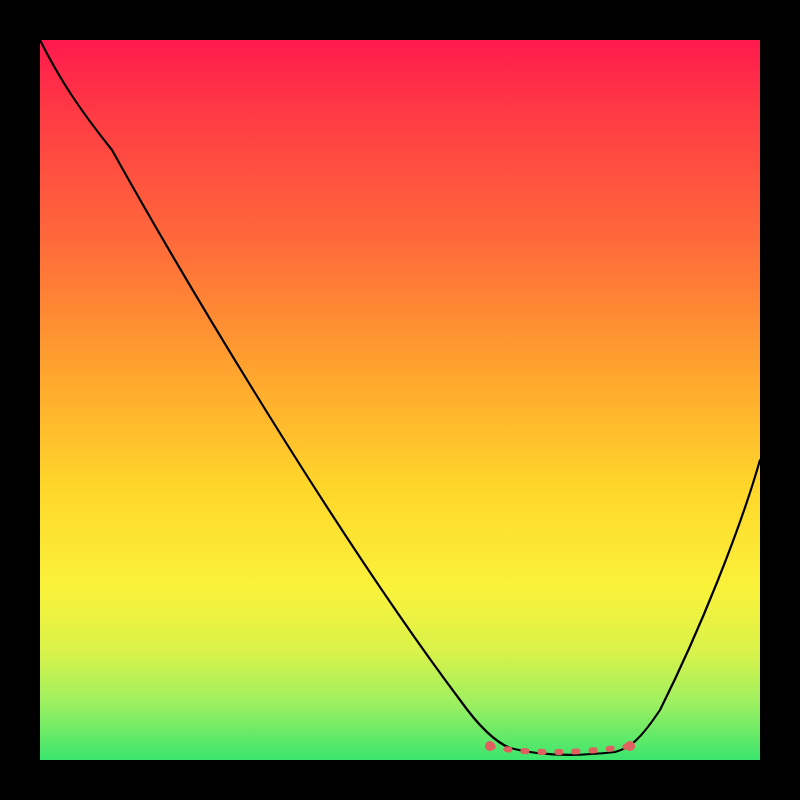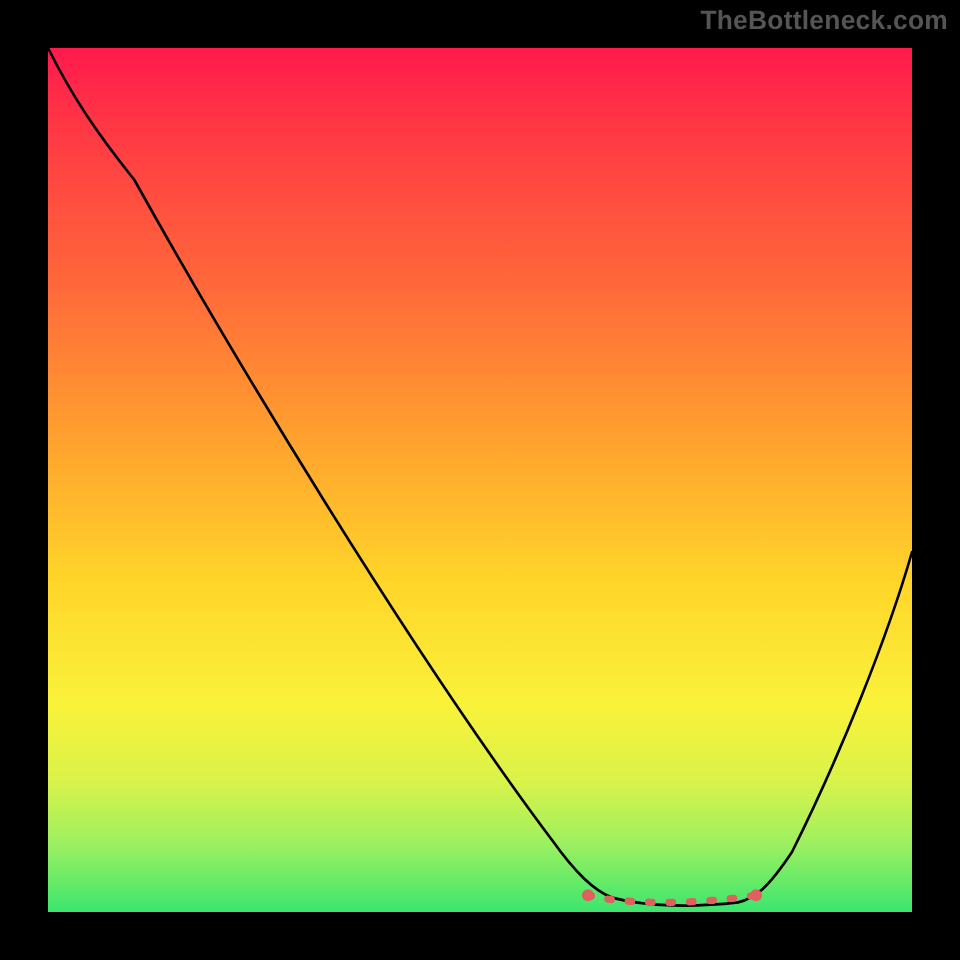--- a/index.html
+++ b/index.html
@@ -73,21 +73,20 @@
   }
   .red-dot {
     fill: #e06060;
   }
 </style>
 </head>
 <body>
 
 <div class="frame">
 
-  <div class="watermark">TheBottleneck.com</div>
 
   <div class="plot-area">
     <svg class="curve" viewBox="0 0 720 720">
 
       <path class="black-curve" d="M 0 0
                C 20 40, 40 70, 72 110
                C 150 250, 300 500, 420 660
                C 440 688, 455 702, 470 708
                C 500 716, 540 716, 575 712
                C 590 708, 600 700, 620 670

